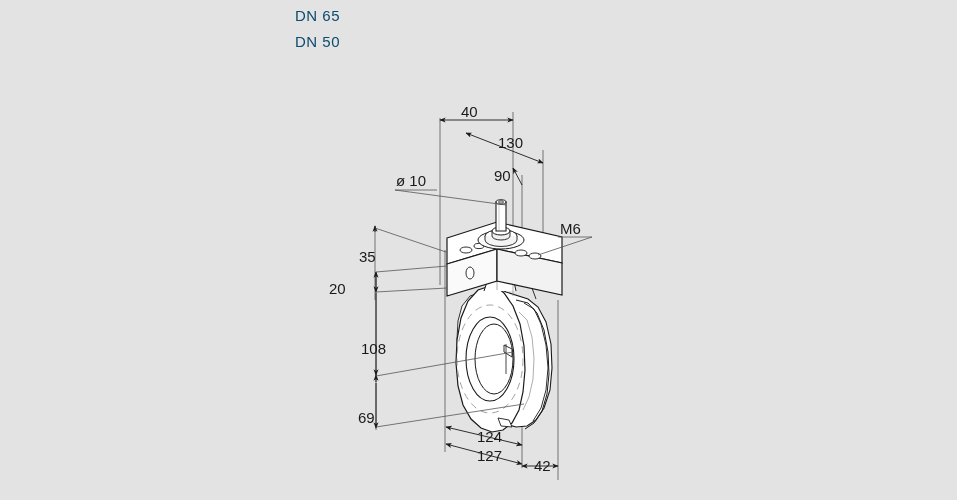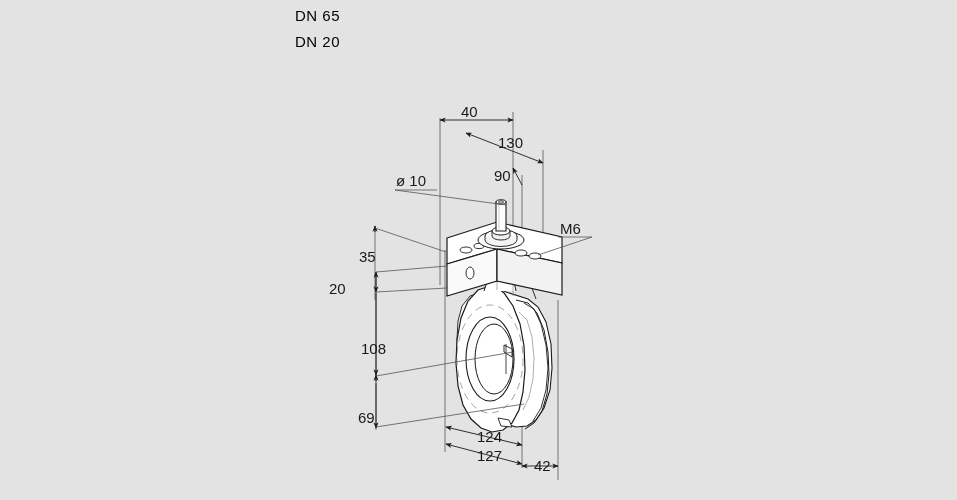--- a/index.html
+++ b/index.html
@@ -22,38 +22,38 @@
   }
   #drawing {
     position: absolute;
     top: 0;
     left: 0;
   }
   .dn-label {
     position: absolute;
     font-family: "Liberation Sans", sans-serif;
     font-size: 15px;
-    color: #000000;
+    color: #0c4a6e;
     letter-spacing: 0.5px;
     white-space: nowrap;
   }
   #dn-65 { left: 295px; top: 7px; }
   #dn-50 { left: 295px; top: 33px; }
   svg text {
     font-family: "Liberation Sans", sans-serif;
     fill: #1a1a1a;
   }
 </style>
 </head>
 <body>
 
 <div id="sheet">
 
   <div class="dn-label" id="dn-65">DN 65</div>
-  <div class="dn-label" id="dn-50">DN 20</div>
+  <div class="dn-label" id="dn-50">DN 50</div>
 
   <svg id="drawing" width="957" height="500" viewBox="0 0 957 500">
     <defs>
       <marker id="arrEnd" viewBox="0 0 10 10" refX="9" refY="5" markerWidth="7" markerHeight="7" orient="auto-start-reverse">
         <path d="M0,1 L10,5 L0,9 L2.5,5 Z" fill="#1a1a1a"></path>
       </marker>
       <marker id="arrStart" viewBox="0 0 10 10" refX="9" refY="5" markerWidth="7" markerHeight="7" orient="auto-start-reverse">
         <path d="M0,1 L10,5 L0,9 L2.5,5 Z" fill="#1a1a1a"></path>
       </marker>
     </defs>

